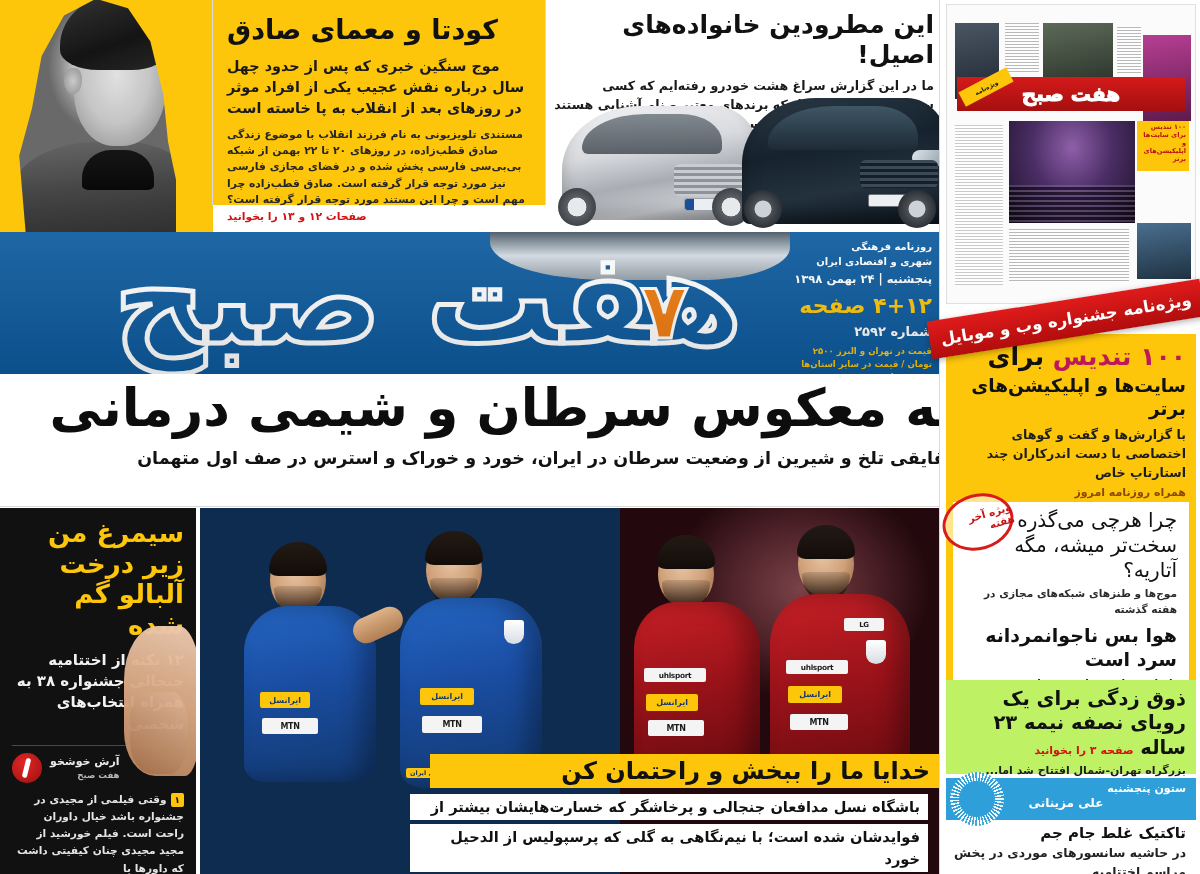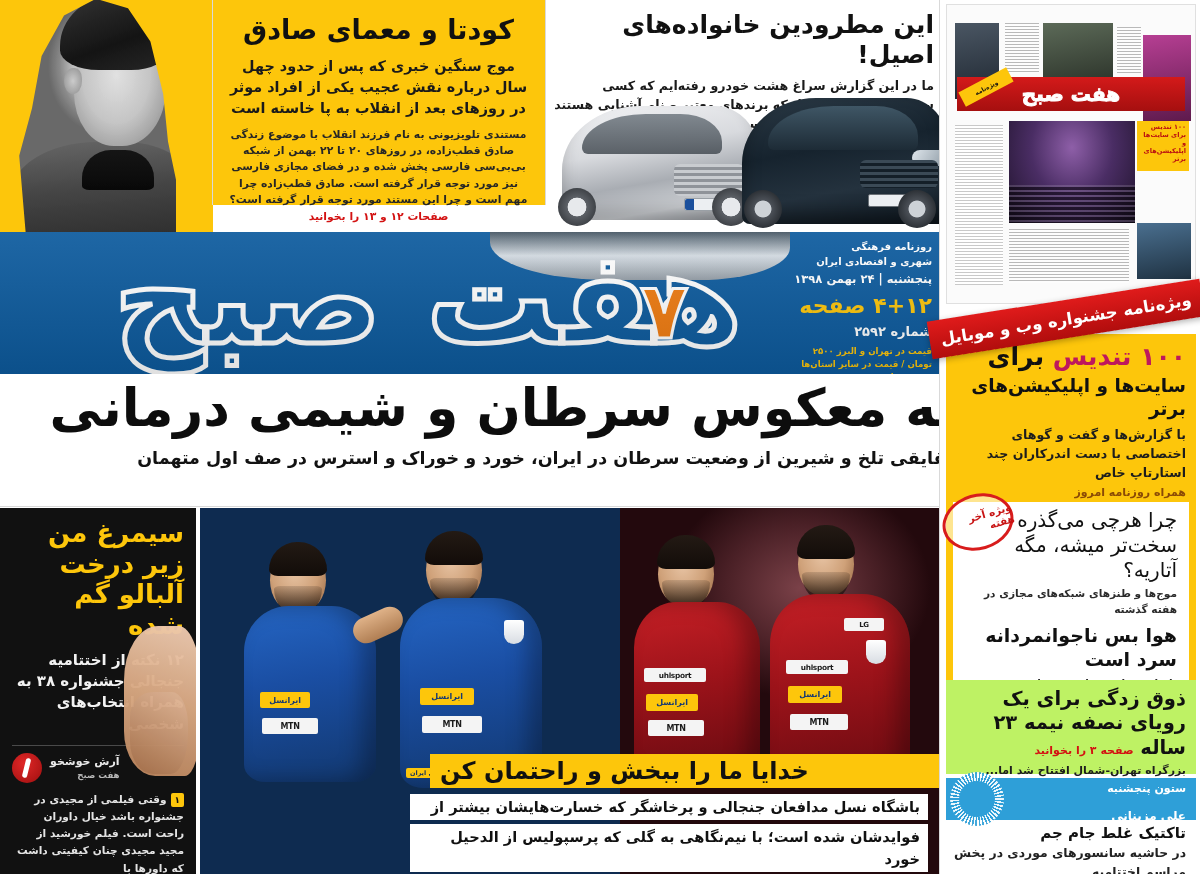--- a/index.html
+++ b/index.html
@@ -8,21 +8,21 @@
     width: 1200px; height: 874px;
     background: #ffffff;
     font-family: "DejaVu Sans", "Liberation Sans", sans-serif;
     overflow: hidden;
   }
   .page { position: relative; width: 1200px; height: 874px; background:#fff; }
 
   
   .abs { position: absolute; }
   .rtl { direction: rtl; unicode-bidi: isolate; }
-  .rt  { text-align: center; }
+  .rt  { text-align: left; }
 
   
   #topleft-block {
     left: 0; top: 0; width: 213px; height: 232px;
     background: #FDC60B; overflow: hidden;
   }
   .portrait {
     position: absolute; left: 16px; top: -6px; width: 160px; height: 238px;
     background:
       radial-gradient(ellipse 52px 66px at 84px 72px, #e9e6e1 0%, #bdb9b4 52%, #8e8a86 76%, #6d6a67 100%),
@@ -308,21 +308,21 @@
     position:absolute; background:#FDC60B; color:#14325f; font-size:9px; font-weight:900;
     padding:1px 4px; border-radius:2px; white-space:nowrap;
   }
   .arm {
     position:absolute; background: linear-gradient(180deg,#dfb288,#b07e53);
     border-radius: 30px;
   }
   
   #sports-headline {
     position:absolute; right:0; bottom:86px; width:510px; height:34px;
-    background:#FDC60B; display:flex; align-items:center; justify-content:flex-end;
+    background:#FDC60B; display:flex; align-items:center; justify-content:flex-start;
     padding: 12px 10px;
   }
   #sports-headline span {
     font-size: 24px; font-weight: 900; color:#111; line-height:1; letter-spacing:-.6px;
   }
   #sports-caption {
     position:absolute; right:0; bottom:0; width:540px; height:86px;
     background: rgba(255,255,255,.0);
     padding: 6px 12px 0 10px; text-align:right;
   }
@@ -446,21 +446,21 @@
 
   
   #side-col {
     position:absolute; left:6px; top:778px; width:250px; height:92px; background:#fff;
   }
   #side-col .bar {
     position:absolute; left:0; top:0; width:250px; height:42px; background:#2e9fd8;
     color:#fff; direction:rtl; text-align:right; padding: 4px 10px 0 0;
   }
   #side-col .bar .t1 { font-size:11px; font-weight:800; }
-  #side-col .bar .t2 { font-size:12px; font-weight:800; margin-top:14px;}
+  #side-col .bar .t2 { font-size:12px; font-weight:800; margin-top:1px;text-align:center;}
   #side-col .sunburst{
     position:absolute; left:4px; top:-6px; width:54px; height:54px; border-radius:50%;
     background: repeating-conic-gradient(#ffffff 0deg 4deg, #2e9fd8 4deg 8deg);
     opacity:.9;
   }
   #side-col .sunburst::after{
     content:""; position:absolute; inset:9px; border-radius:50%; background:#2e9fd8;
   }
   #side-col .body { position:absolute; left:0; top:46px; width:250px; direction:rtl; text-align:right; padding-right:10px;}
   #side-col .body .hl { font-size:15px; font-weight:900; color:#111;}

